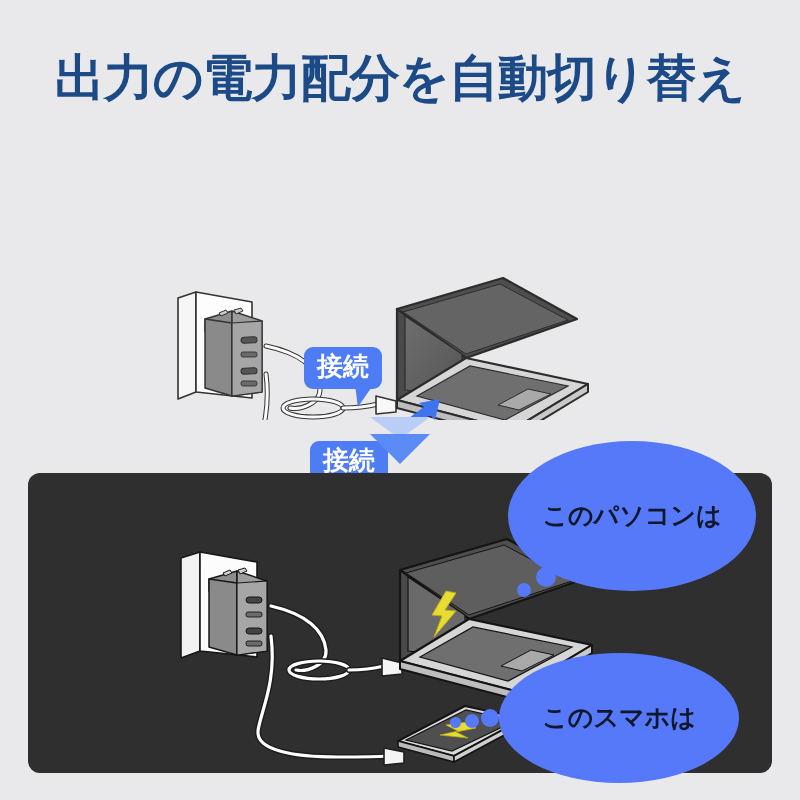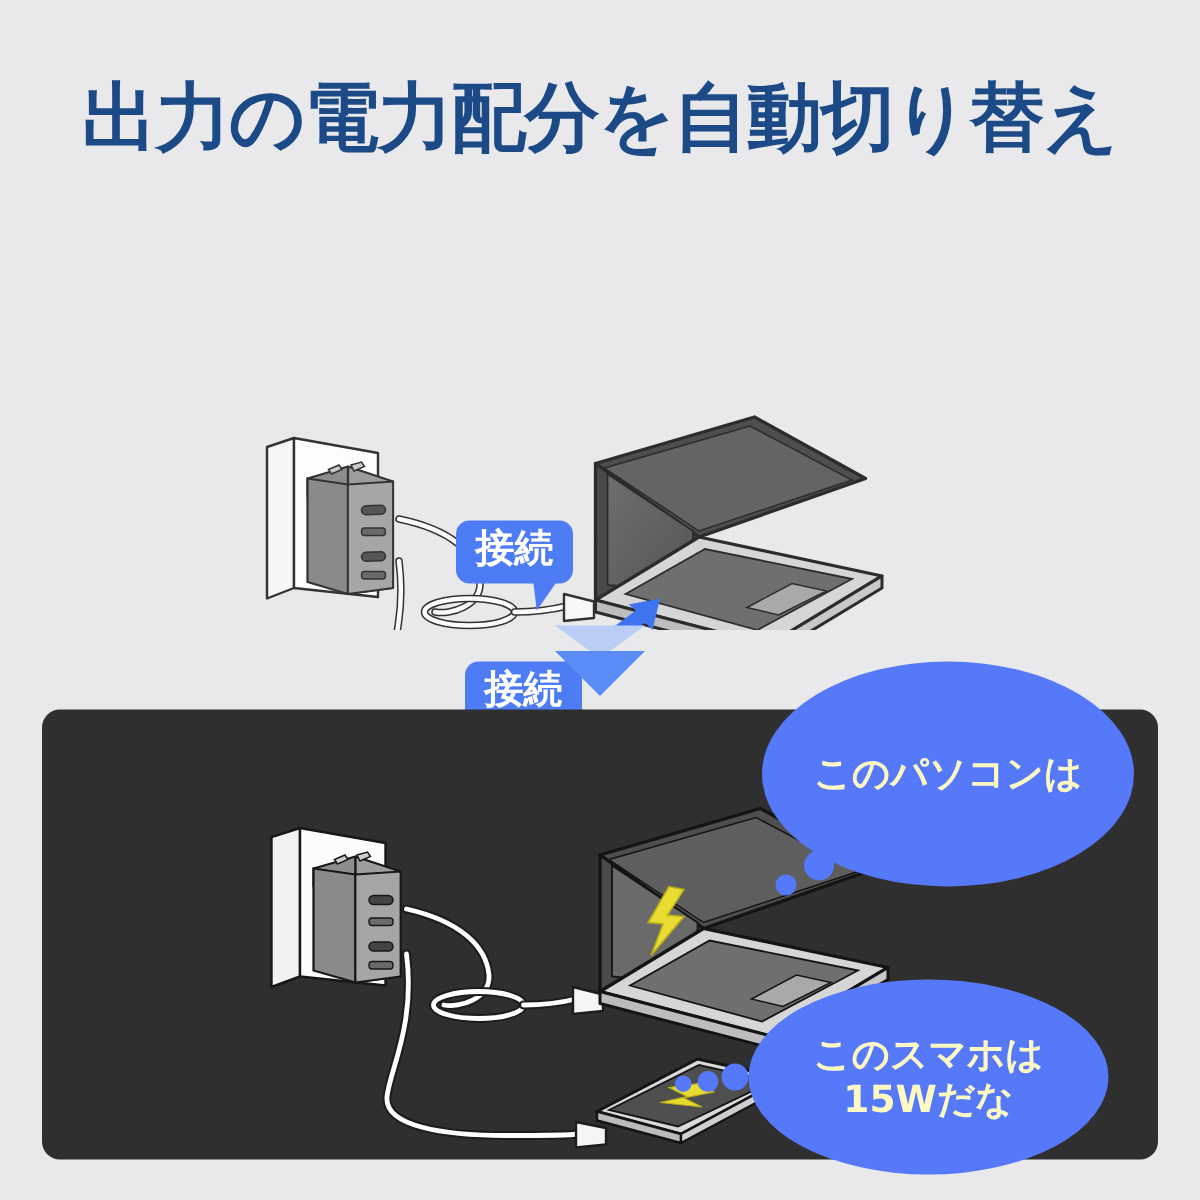--- a/index.html
+++ b/index.html
@@ -68,21 +68,21 @@
     border-top: 22px solid #4d7cf5;
     bottom: -18px; right: 12px;
     transform: skewX(-16deg);
   }
 
   
   .bubble-oval {
     position: absolute;
     background: #5579f8;
     border-radius: 50%;
-    color: #fef9c3;
+    color: #0f172a;
     display: flex;
     align-items: center;
     justify-content: center;
     text-align: center;
     font-size: 25px;
     font-weight: 700;
     line-height: 1.22;
     font-family: "DejaVu Sans", "Liberation Sans", sans-serif;
     white-space: nowrap;
   }
@@ -265,20 +265,19 @@
     <div>
       <div>このパソコンは</div>
     </div>
   </div>
   <div class="dot" style="left:536px; top:567px; width:20px; height:20px;"></div>
   <div class="dot" style="left:517px; top:583px; width:14px; height:14px;"></div>
 
   <div class="bubble-oval" style="left:499px; top:653px; width:240px; height:130px;">
     <div>
       <div>このスマホは</div>
-      <div>15Wだな</div>
     </div>
   </div>
   <div class="dot" style="left:481px; top:709px; width:18px; height:18px;"></div>
   <div class="dot" style="left:465px; top:714px; width:14px; height:14px;"></div>
   <div class="dot" style="left:450px; top:717px; width:11px; height:11px;"></div>
 
 </div>
 
 </body></html>

